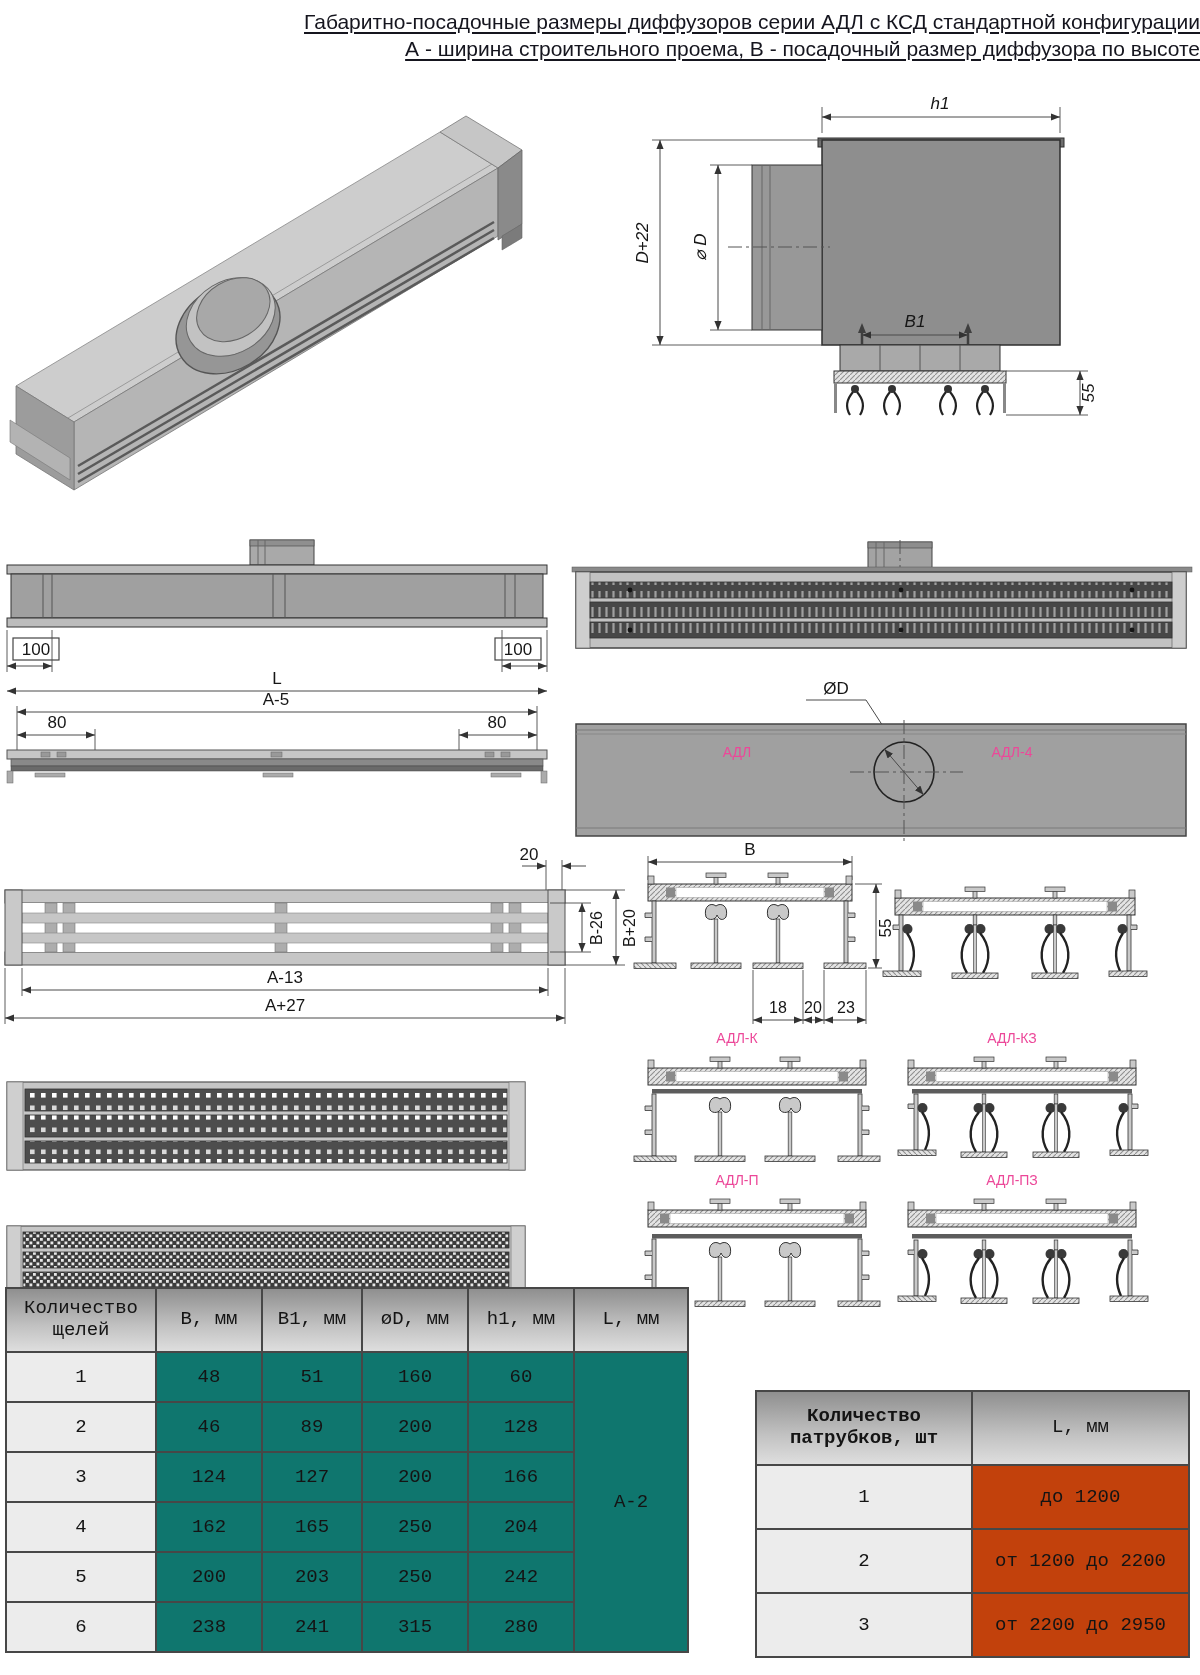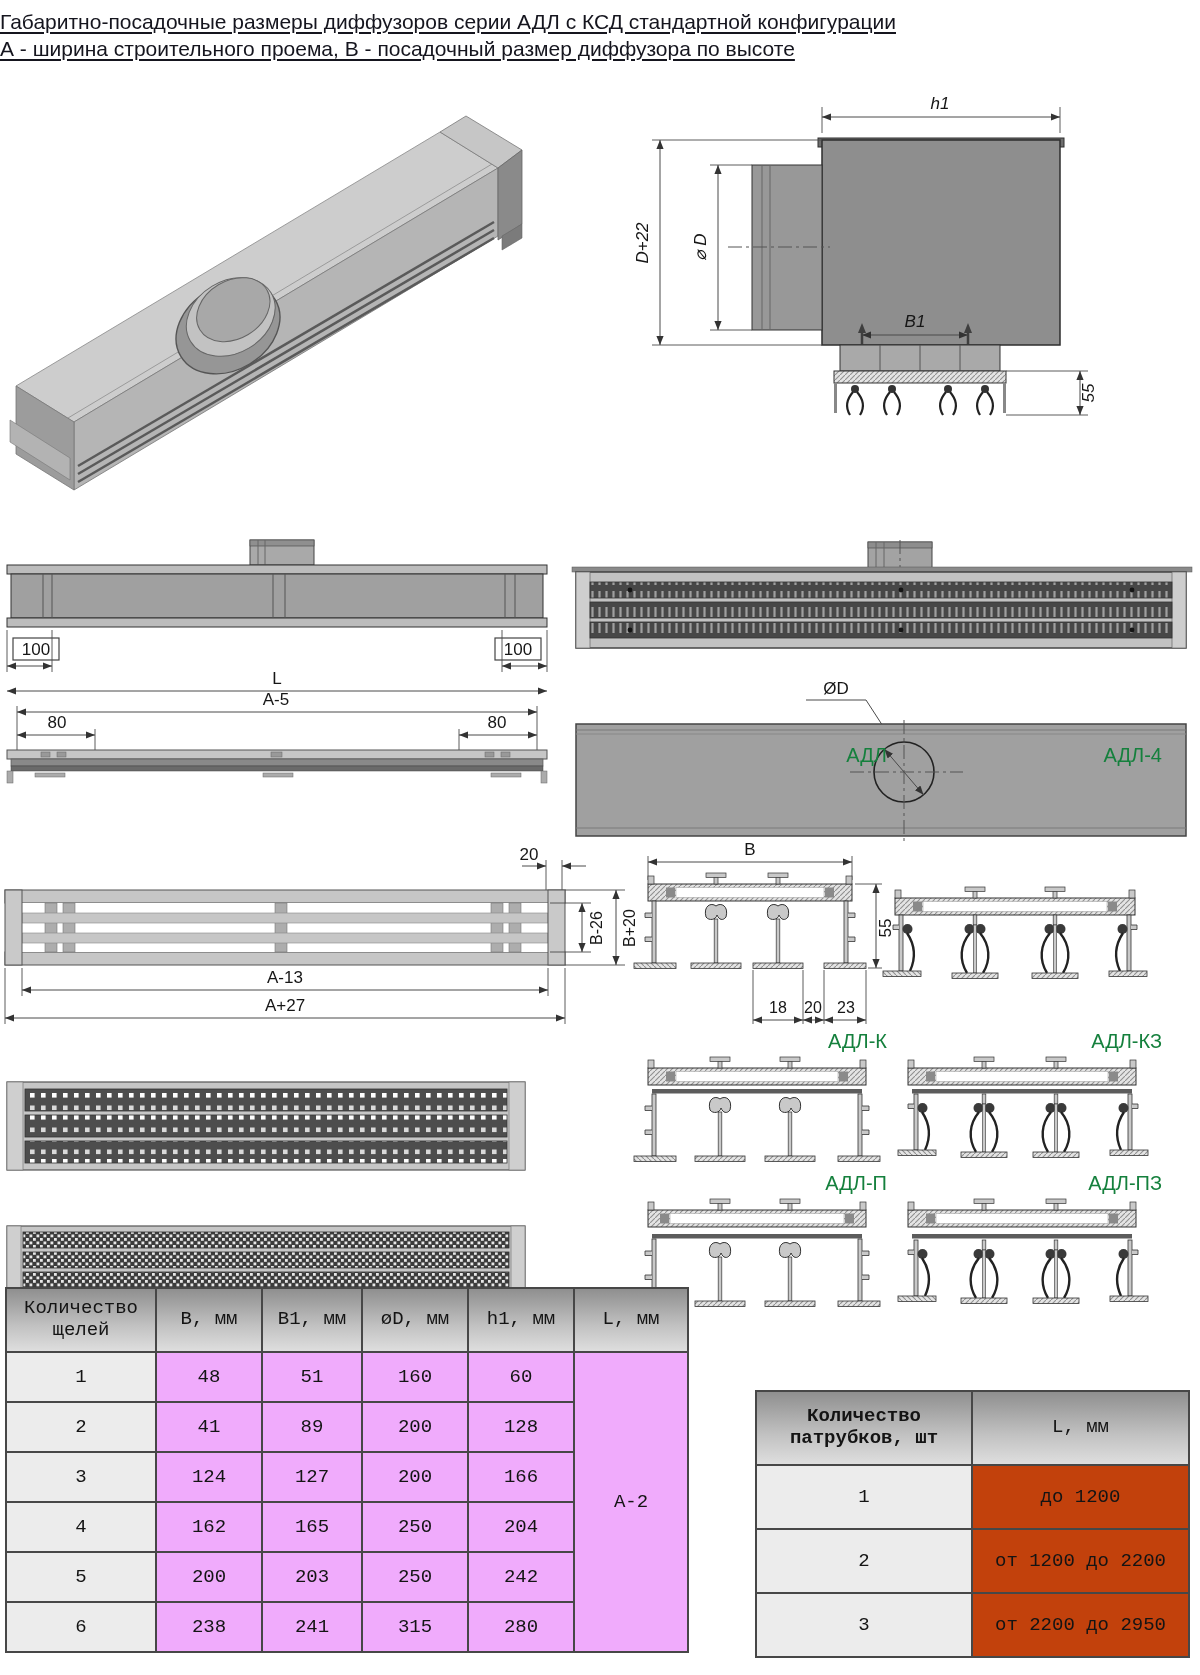--- a/index.html
+++ b/index.html
@@ -1,35 +1,35 @@
 <!DOCTYPE html>
 <html><head>
 <meta charset="utf-8">
 <style>
   *{margin:0;padding:0;box-sizing:border-box}
   html,body{background:#fff}
   body{width:1200px;height:1675px;position:relative;font-family:"Liberation Sans",sans-serif;overflow:hidden}
-  .title-wrap{position:absolute;left:0;top:8px;width:1200px;text-align:left;color:#15151e}
+  .title-wrap{position:absolute;left:0;top:8px;width:1200px;text-align:right;color:#15151e}
   .title-line{font-size:21px;line-height:27px}
   .title-line span{text-decoration:underline;text-underline-offset:3px}
-  .proflabel{position:absolute;width:300px;text-align:right;font-size:20px;color:#15803d}
+  .proflabel{position:absolute;width:300px;text-align:center;font-size:14px;color:#ec4899}
   svg{position:absolute;overflow:visible}
   svg text{font-family:"Liberation Sans",sans-serif}
   .dt{font-size:17px;fill:#161616}
   .dts{font-size:16px;fill:#161616}
   .di{font-style:italic}
   .dl{stroke:#4a4a4a;stroke-width:1;fill:none}
   .ext{stroke:#4a4a4a;stroke-width:0.9;fill:none}
   .cline{stroke:#555;stroke-width:1;stroke-dasharray:14 4 3 4;fill:none}
   table{border-collapse:collapse;position:absolute;table-layout:fixed;font-family:Liberation Mono, monospace}
   th,td{border:2px solid #474747;text-align:center;vertical-align:middle;font-size:19px;color:#141414}
   th{background:linear-gradient(180deg,#8f8f8f 0%,#c2c2c2 60%,#dedede 100%);font-weight:400;line-height:1.15}
   #t2 th{font-weight:700}
   #t1 th{height:64px}
-  #t1 td{height:50px;background:#f0abfc}
+  #t1 td{height:50px;background:#0f766e}
   #t1 td.c0{background:#ececec}
   #t2 th{height:74px;padding:0 28px}
   #t2 td{height:64px;background:#c2410c}
   #t2 td.c0{background:#ececec}
 </style>
 </head>
 <body>
 
 <svg width="0" height="0" style="position:absolute">
 <defs>
@@ -505,21 +505,21 @@
     <tr>
       <td class="c0">1</td>
       <td>48</td>
       <td>51</td>
       <td>160</td>
       <td>60</td>
       <td rowspan="6">А-2</td>
     </tr>
     <tr>
       <td class="c0">2</td>
-      <td>41</td>
+      <td>46</td>
       <td>89</td>
       <td>200</td>
       <td>128</td>
     </tr>
     <tr>
       <td class="c0">3</td>
       <td>124</td>
       <td>127</td>
       <td>200</td>
       <td>166</td>

